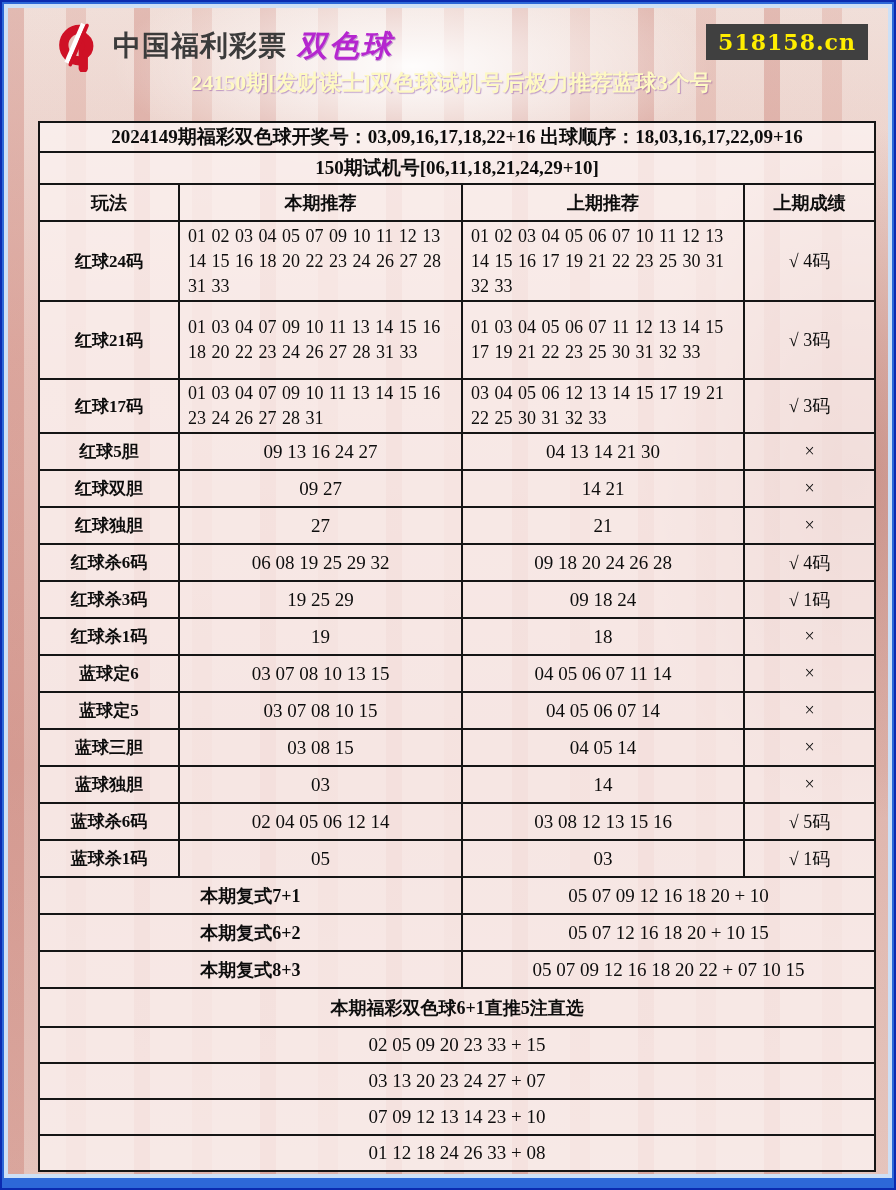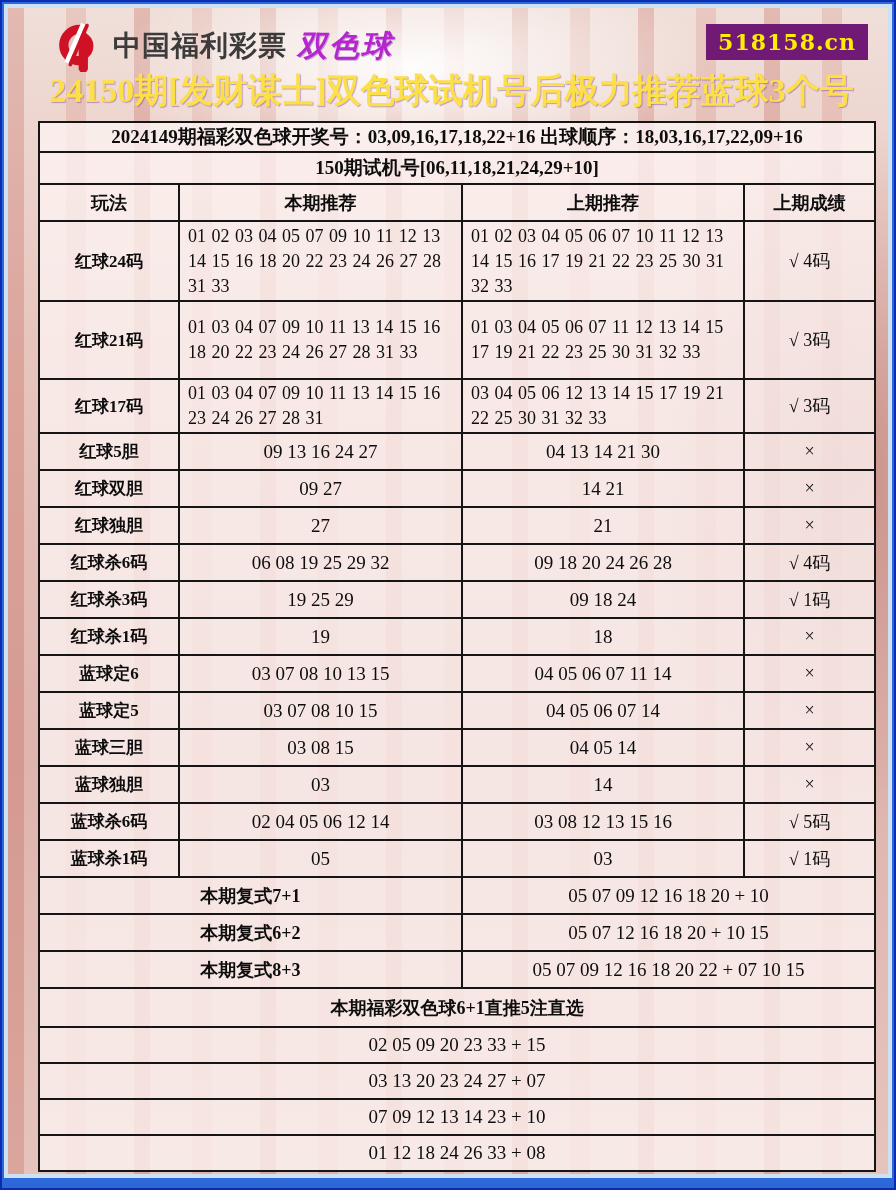--- a/index.html
+++ b/index.html
@@ -17,25 +17,25 @@
         rgba(246,228,222,0.05) 16px, rgba(246,228,222,0.05) 58px,
         rgba(205,122,108,0.22) 58px, rgba(205,122,108,0.22) 78px,
         rgba(250,238,234,0.05) 78px, rgba(250,238,234,0.05) 126px),
       linear-gradient(180deg,#f0ded8 0%, #e6c2ba 30%, #ddb2aa 65%, #e4c2ba 100%);}
   
   .logo-row{position:absolute;left:37px;top:12px;display:flex;align-items:center;gap:10px;}
   .logo-mark{width:58px;height:52px;}
   .logo-text{font-weight:bold;font-size:28px;color:#3b3b3b;letter-spacing:1px;}
   .logo-accent{font-weight:bold;font-style:italic;font-size:30px;color:#b526cf;
                text-shadow:1px 1px 0 rgba(120,40,160,0.4);letter-spacing:2px;}
-  .site-badge{position:absolute;top:16px;right:20px;background:#701a75;color:#ffee00;
+  .site-badge{position:absolute;top:16px;right:20px;background:#404040;color:#ffee00;
               font-size:22px;font-weight:bold;padding:5px 12px;
               font-family:"DejaVu Serif",serif;letter-spacing:1px;}
   .page-title{position:absolute;left:7px;right:0;top:60px;text-align:center;
-              font-size:34px;font-weight:bold;color:#fde047;letter-spacing:0px;
+              font-size:22px;font-weight:bold;color:#fef9c3;letter-spacing:0px;
               text-shadow:1px 1px 1px rgba(90,10,140,0.35);white-space:nowrap;}
   
   table.main{position:absolute;left:30px;top:113px;width:836px;border-collapse:collapse;
              table-layout:fixed;}
   table.main td,table.main th{border:2px solid #151515;color:#0d0d0d;
              background:rgba(253,244,242,0.78);overflow:hidden;padding:0 2px;
              vertical-align:middle;}
   col.c1{width:140px;} col.c2{width:283px;} col.c3{width:282px;} col.c4{width:131px;}
   tr.info-row td{height:28px;font-size:19px;font-weight:bold;text-align:center;white-space:nowrap;}
   tr.info-row2 td{height:30px;font-size:19px;font-weight:bold;text-align:center;}

